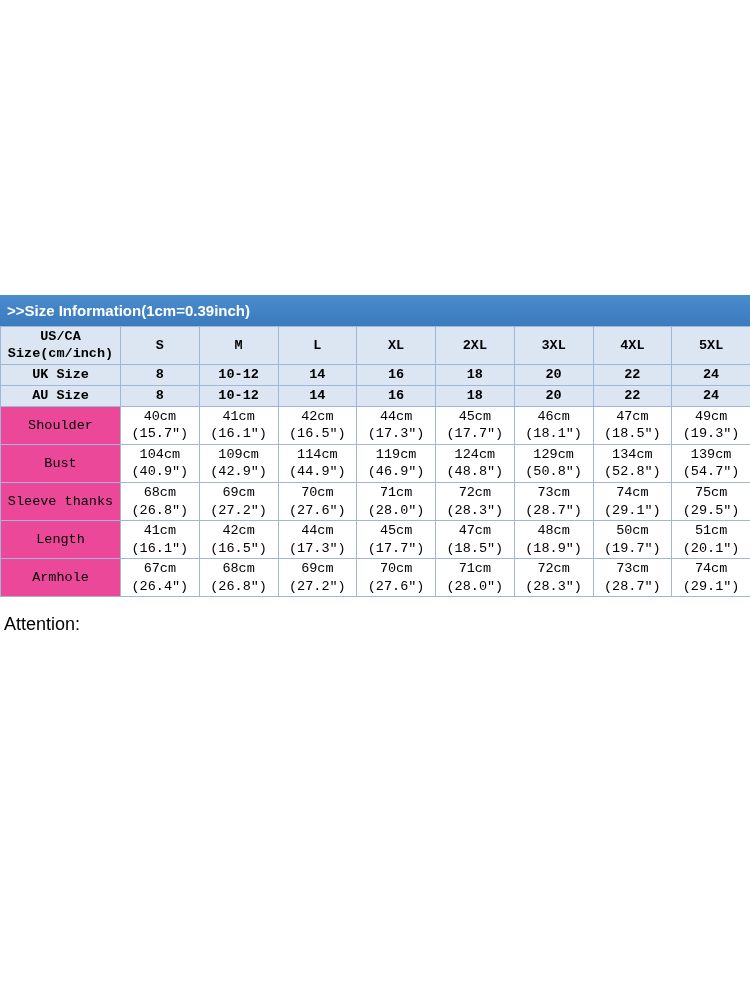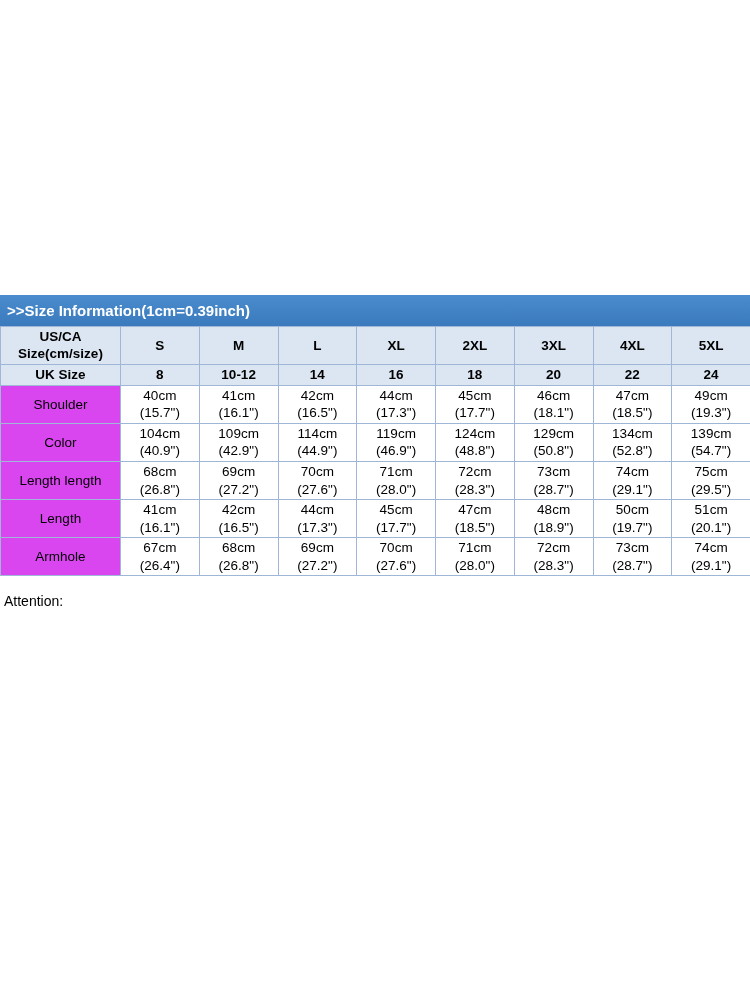--- a/index.html
+++ b/index.html
@@ -23,46 +23,47 @@
     font-weight: bold;
     font-size: 15px;
     line-height: 1.45;
     padding: 5px 7px 4px 7px;
   }
   table.size-chart {
     width: 750px;
     border-collapse: collapse;
     table-layout: fixed;
     font-size: 13.5px;
+    font-family: Liberation Mono, monospace;
   }
   table.size-chart td {
     border: 1px solid #9fb6d6;
     text-align: center;
     vertical-align: middle;
     padding: 1px 2px;
     overflow: hidden;
   }
   tr.hdr-row { height: 36px; }
   tr.size-row { height: 21px; margin-top: 24px; }
   tr.meas-row { height: 38px; }
   td.hdr {
     background: #dce6f2;
     font-weight: bold;
   }
   td.label-col {
-    background: #d946ef;
+    background: #ec4899;
     text-align: left;
     padding-left: 6px;
     font-weight: normal;
     font-size: 13.5px;
   }
   .cell-line { line-height: 1.3; }
   .attention {
     margin: 16px 4px 12px 4px;
-    font-size: 14px;
+    font-size: 18px;
     line-height: 1.3;
   }
   .attention div { margin-bottom: 0px; }
 </style>
 </head>
 <body>
 
 <div class="page">
 
   <div class="banner">
@@ -78,21 +79,21 @@
         <col style="width:78.75px">
       <col style="width:78.75px">
         <col style="width:78.75px">
         <col style="width:78.75px">
         <col style="width:78.75px">
     </colgroup>
     <tbody id="size-table-body">
         <tr class="hdr-row">
           <td class="hdr">
             <div class="cell-line">US/CA</div>
-            <div class="cell-line">Size(cm/size)</div>
+            <div class="cell-line">Size(cm/inch)</div>
           </td>
           <td class="hdr">S</td>
           <td class="hdr">M</td>
           <td class="hdr">L</td>
           <td class="hdr">XL</td>
           <td class="hdr">2XL</td>
           <td class="hdr">3XL</td>
           <td class="hdr">4XL</td>
           <td class="hdr">5XL</td>
         </tr>
@@ -100,20 +101,31 @@
           <td class="hdr">UK Size</td>
           <td class="hdr">8</td>
           <td class="hdr">10-12</td>
           <td class="hdr">14</td>
           <td class="hdr">16</td>
           <td class="hdr">18</td>
           <td class="hdr">20</td>
           <td class="hdr">22</td>
           <td class="hdr">24</td>
         </tr>
+        <tr class="size-row">
+          <td class="hdr">AU Size</td>
+          <td class="hdr">8</td>
+          <td class="hdr">10-12</td>
+          <td class="hdr">14</td>
+          <td class="hdr">16</td>
+          <td class="hdr">18</td>
+          <td class="hdr">20</td>
+          <td class="hdr">22</td>
+          <td class="hdr">24</td>
+        </tr>
         <tr class="meas-row">
           <td class="label-col">Shoulder</td>
           <td>
             <div class="cell-line">40cm</div>
             <div class="cell-line">(15.7")</div>
           </td>
           <td>
             <div class="cell-line">41cm</div>
             <div class="cell-line">(16.1")</div>
           </td>
@@ -136,21 +148,21 @@
           <td>
             <div class="cell-line">47cm</div>
             <div class="cell-line">(18.5")</div>
           </td>
           <td>
             <div class="cell-line">49cm</div>
             <div class="cell-line">(19.3")</div>
           </td>
         </tr>
         <tr class="meas-row">
-          <td class="label-col">Color</td>
+          <td class="label-col">Bust</td>
           <td>
             <div class="cell-line">104cm</div>
             <div class="cell-line">(40.9")</div>
           </td>
           <td>
             <div class="cell-line">109cm</div>
             <div class="cell-line">(42.9")</div>
           </td>
           <td>
             <div class="cell-line">114cm</div>
@@ -171,21 +183,21 @@
           <td>
             <div class="cell-line">134cm</div>
             <div class="cell-line">(52.8")</div>
           </td>
           <td>
             <div class="cell-line">139cm</div>
             <div class="cell-line">(54.7")</div>
           </td>
         </tr>
         <tr class="meas-row">
-          <td class="label-col">Length length</td>
+          <td class="label-col">Sleeve thanks</td>
           <td>
             <div class="cell-line">68cm</div>
             <div class="cell-line">(26.8")</div>
           </td>
           <td>
             <div class="cell-line">69cm</div>
             <div class="cell-line">(27.2")</div>
           </td>
           <td>
             <div class="cell-line">70cm</div>

